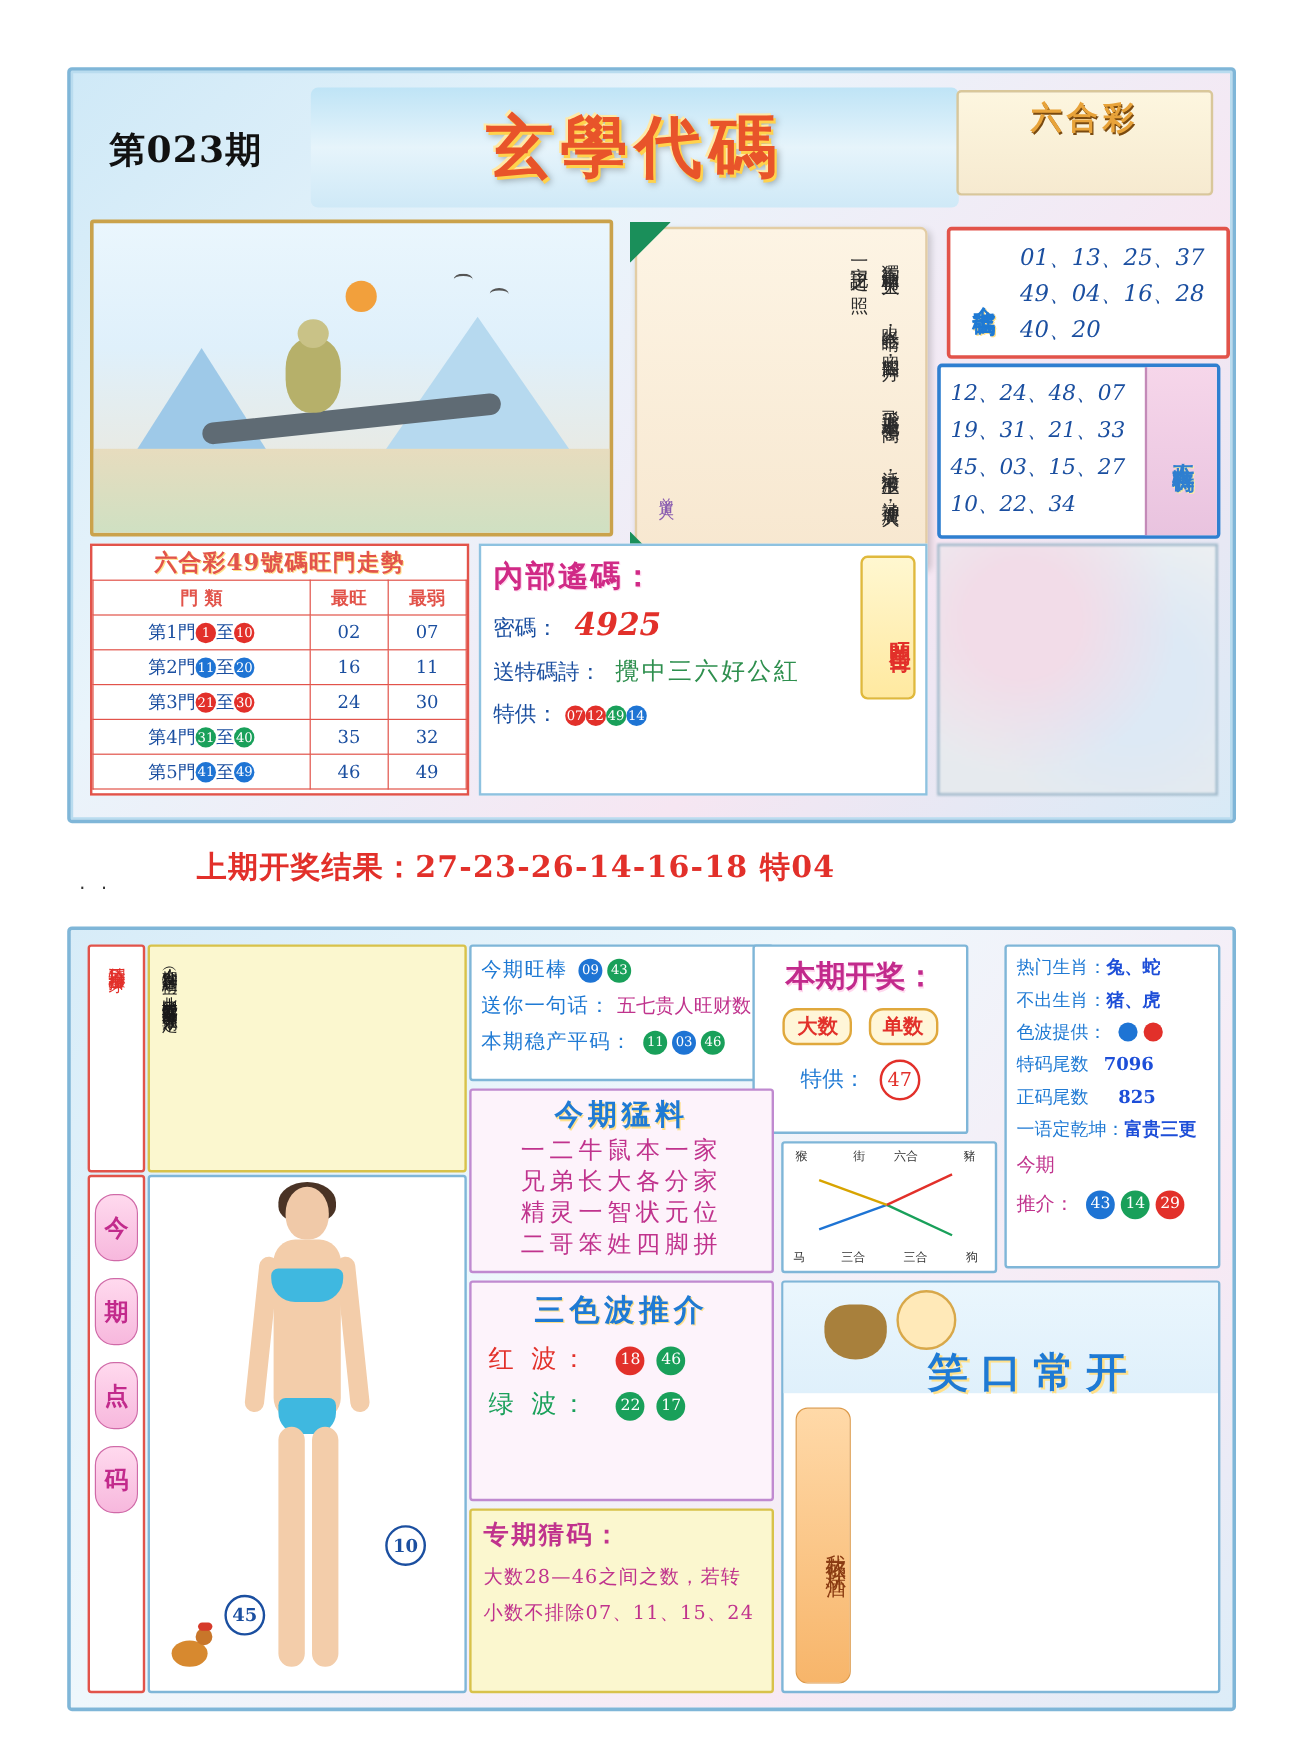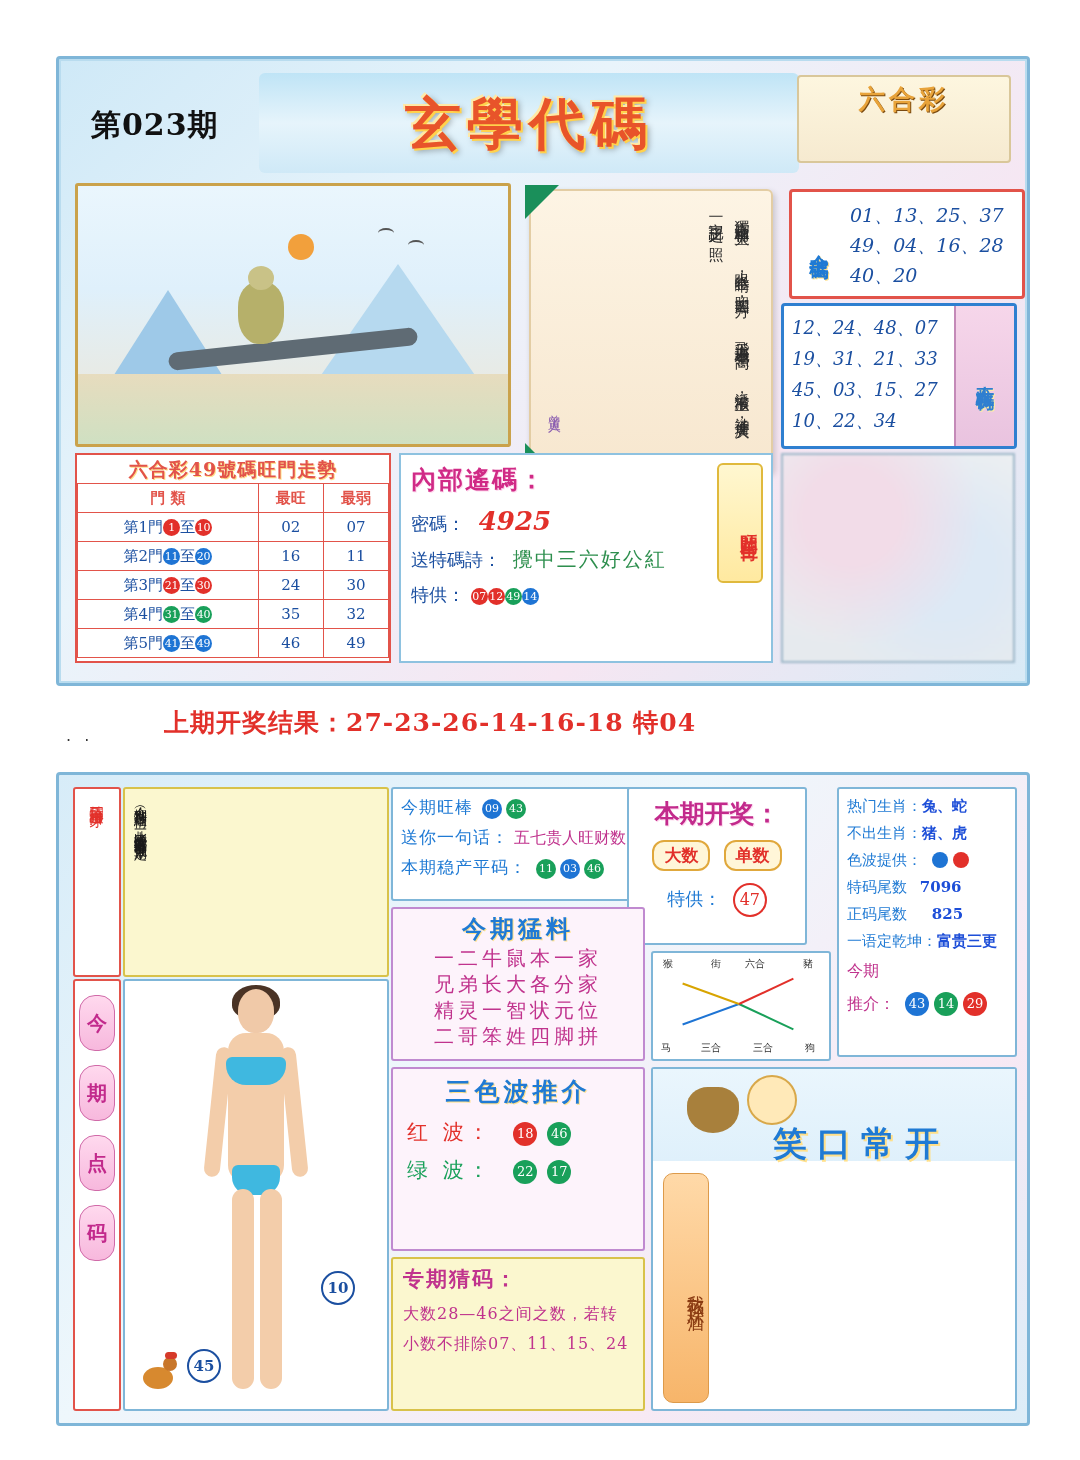--- a/index.html
+++ b/index.html
@@ -533,21 +533,21 @@
         <div class="g-head"></div>
         <div class="g-armL"></div>
         <div class="g-armR"></div>
         <div class="g-torso"></div>
         <div class="g-bikini-top"></div>
         <div class="g-bikini-bot"></div>
         <div class="g-legL"></div>
         <div class="g-legR"></div>
       </div>
       <div class="gball" style="left:196px;top:290px;">10</div>
-      <div class="gball" style="left:62px;top:368px;">45</div>
+      <div class="gball" style="left:62px;top:348px;">45</div>
 
       <div class="rooster">
         <div class="body"></div>
         <div class="head"></div>
         <div class="comb"></div>
       </div>
     </div>
 
     <div class="pbox b-three">
       <div class="ttl">三色波推介</div>

